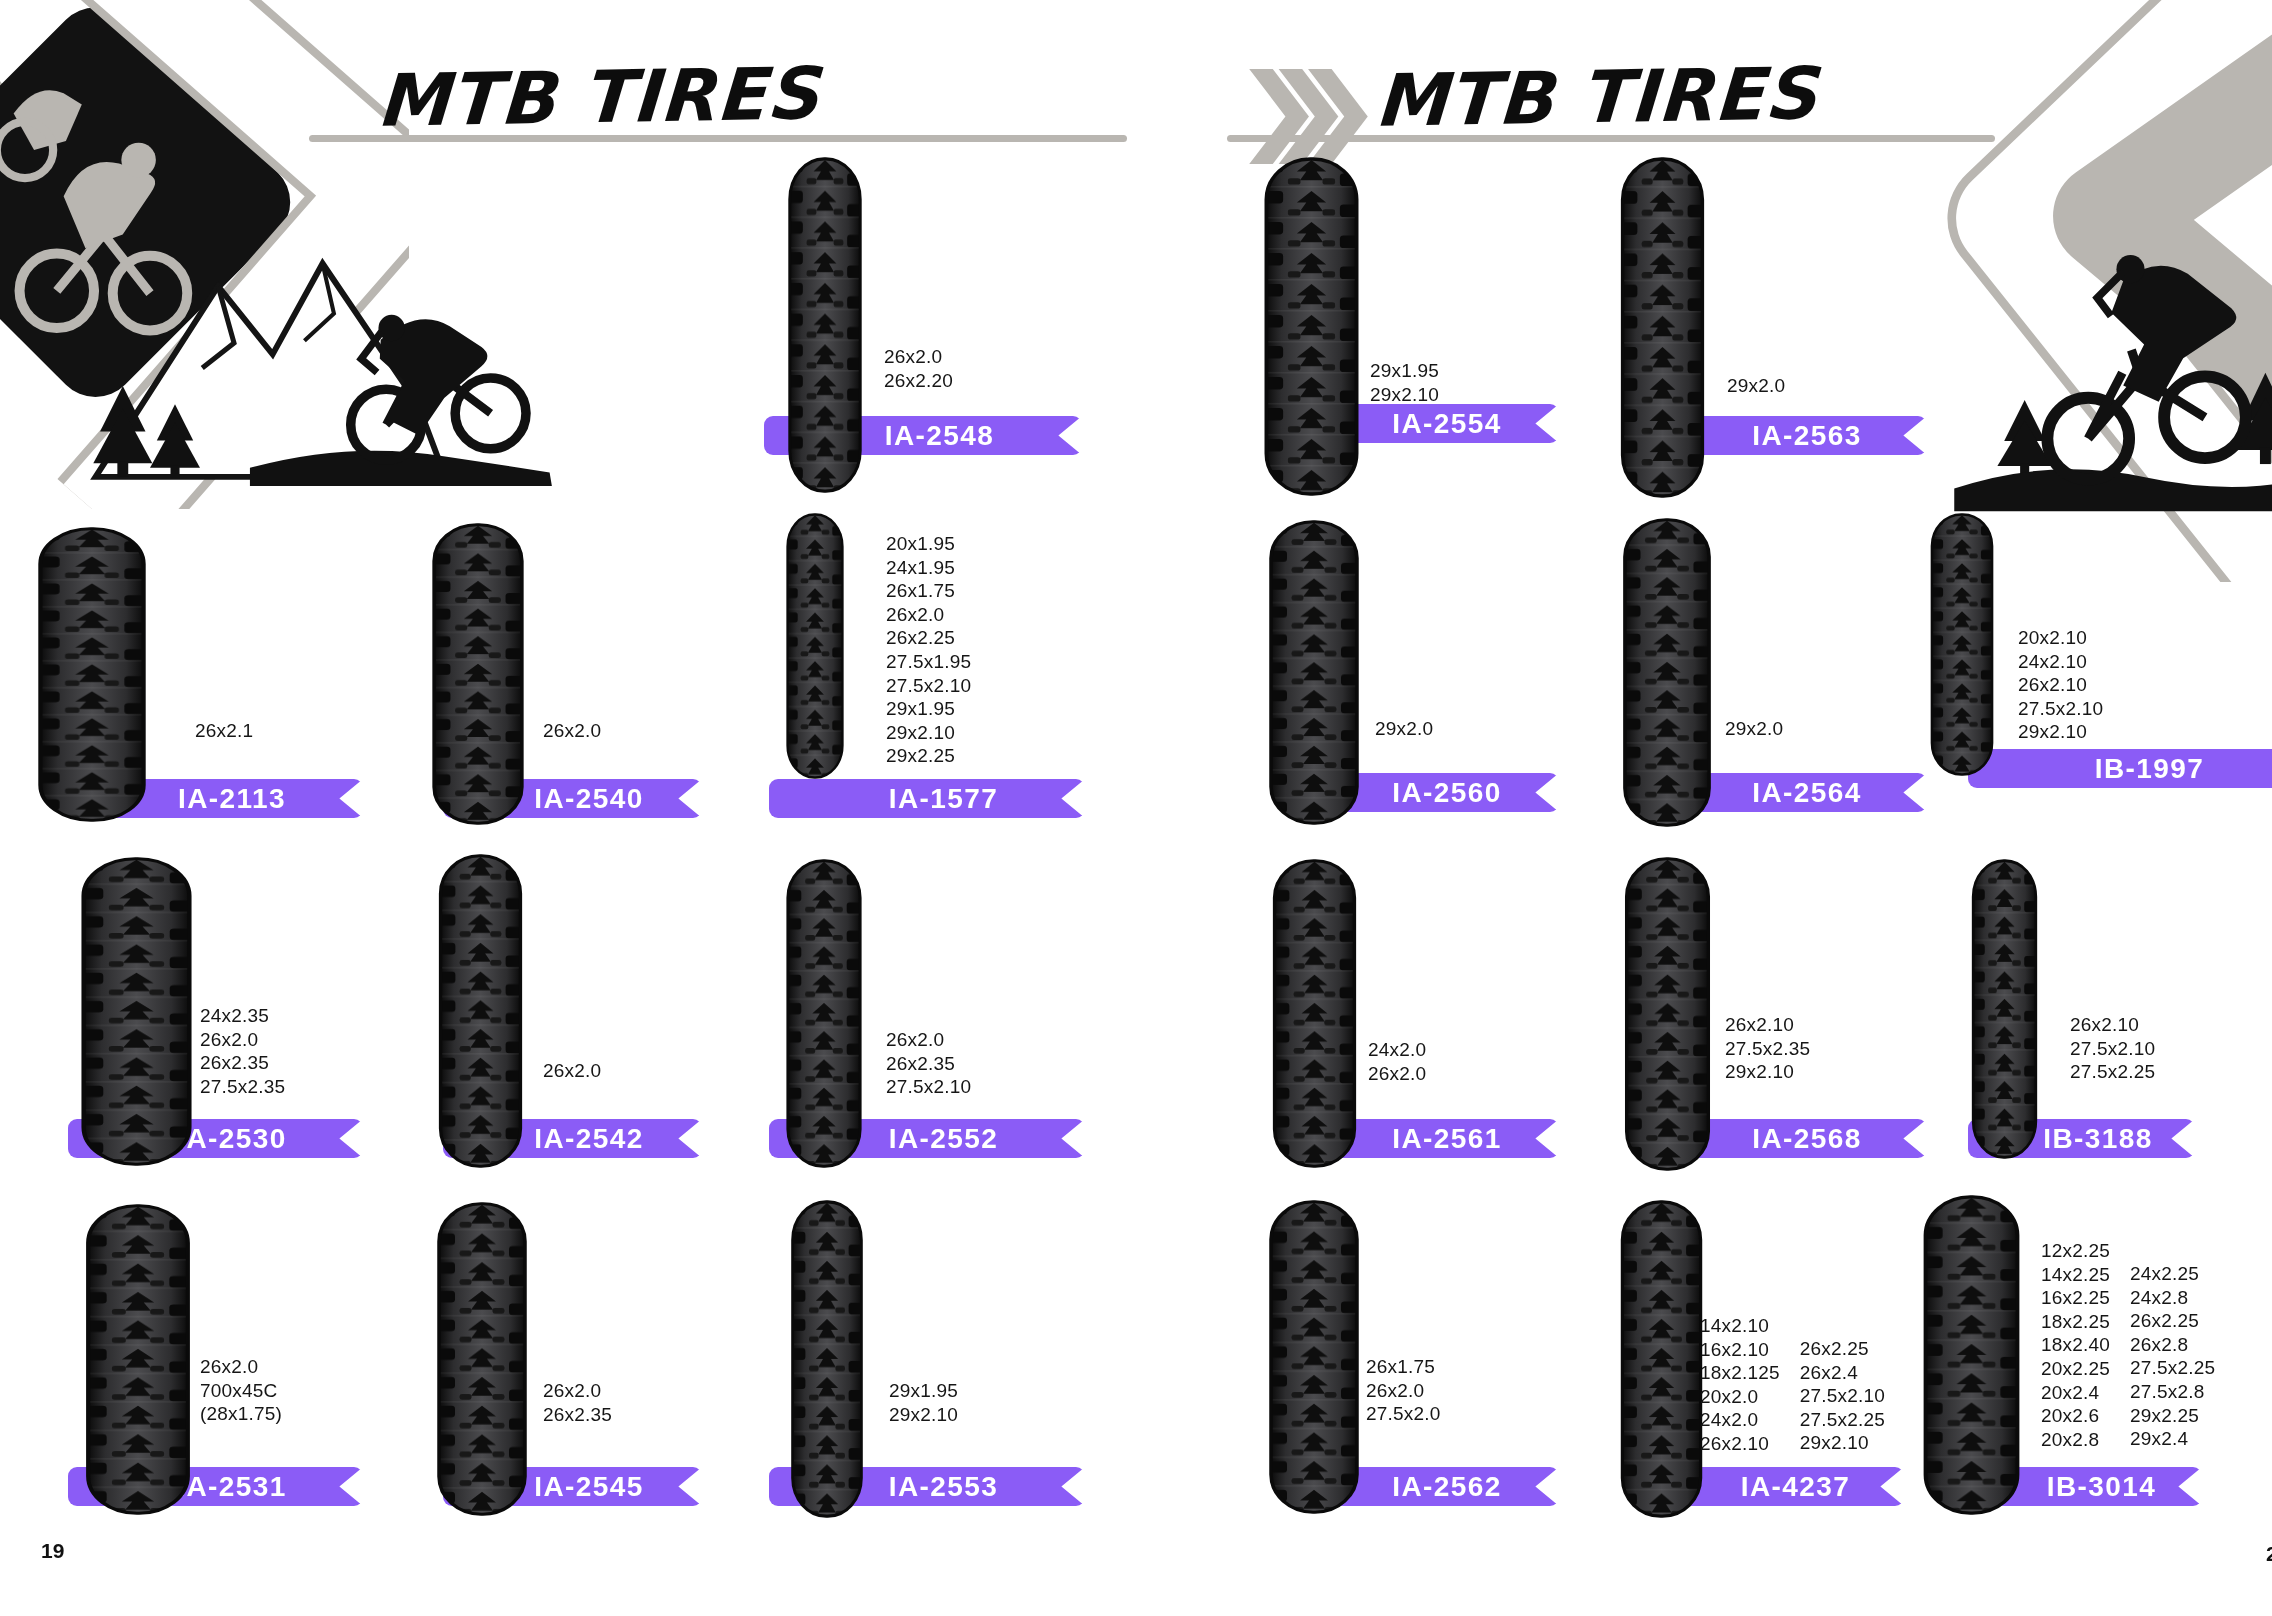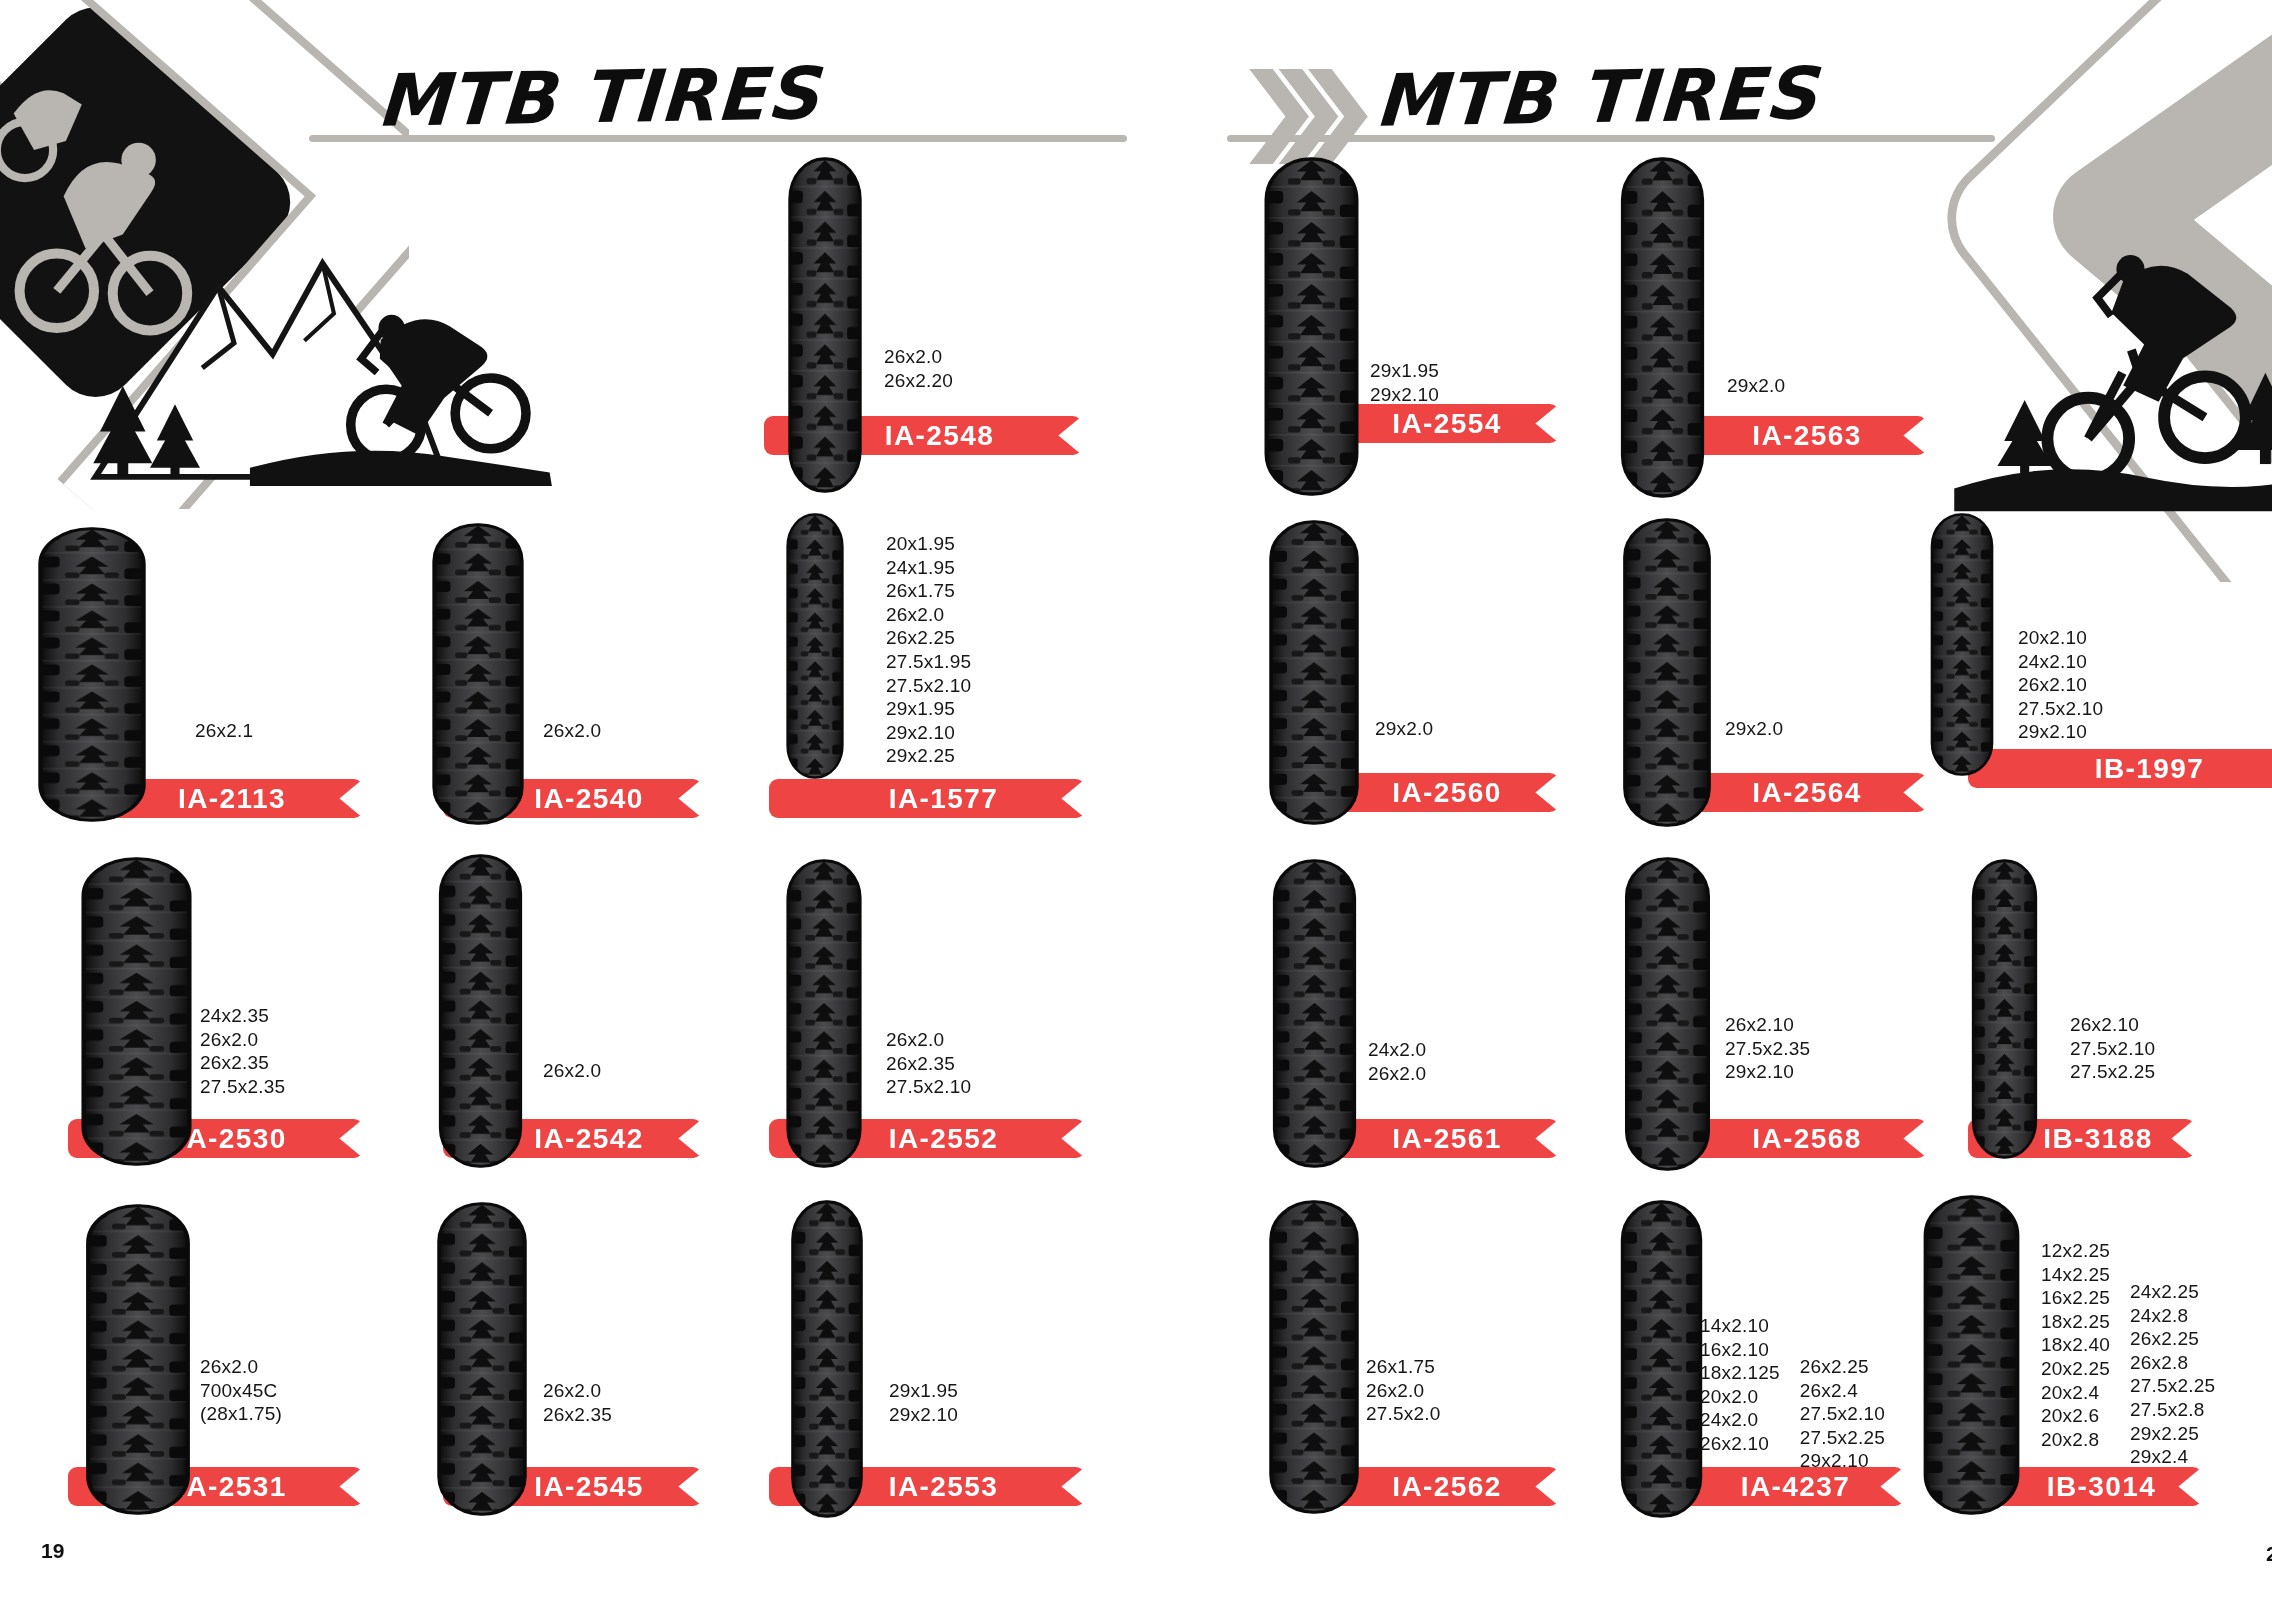--- a/index.html
+++ b/index.html
@@ -14,23 +14,23 @@
     font-size:72px;color:#0d0d0d;transform:skewX(-7deg) rotate(-1deg);white-space:nowrap;letter-spacing:0.9px;
   }
   .rule{position:absolute;height:7.3px;background:#b9b6b1;border-radius:3.6px;z-index:0}
   .pagenum{position:absolute;font-size:21px;font-weight:700;color:#111}
   
   .product .tire{position:absolute;z-index:2}
   .sizes{
     position:absolute;z-index:3;display:flex;gap:20px;
     font-size:19px;line-height:23.6px;color:#161616;letter-spacing:0.2px;white-space:nowrap;
   }
-  .offset2 .size-col:nth-child(2){margin-top:41px}
+  .offset2 .size-col:nth-child(2){margin-top:23px}
   .banner{
-    position:absolute;z-index:1;height:39px;background:#ef4444;border-radius:9px;
+    position:absolute;z-index:1;height:39px;background:#8b5cf6;border-radius:9px;
     clip-path:polygon(0 0,100% 0,calc(100% - 23.6px) 50%,100% 100%,0 100%);
     display:flex;align-items:center;
   }
   .banner .code{
     margin:0 auto;padding:0 35px 0 68px;color:#ffffff;font-weight:700;
     font-size:28px;letter-spacing:1.4px;white-space:nowrap;
   }
   svg{display:block}
 </style>
 </head>

